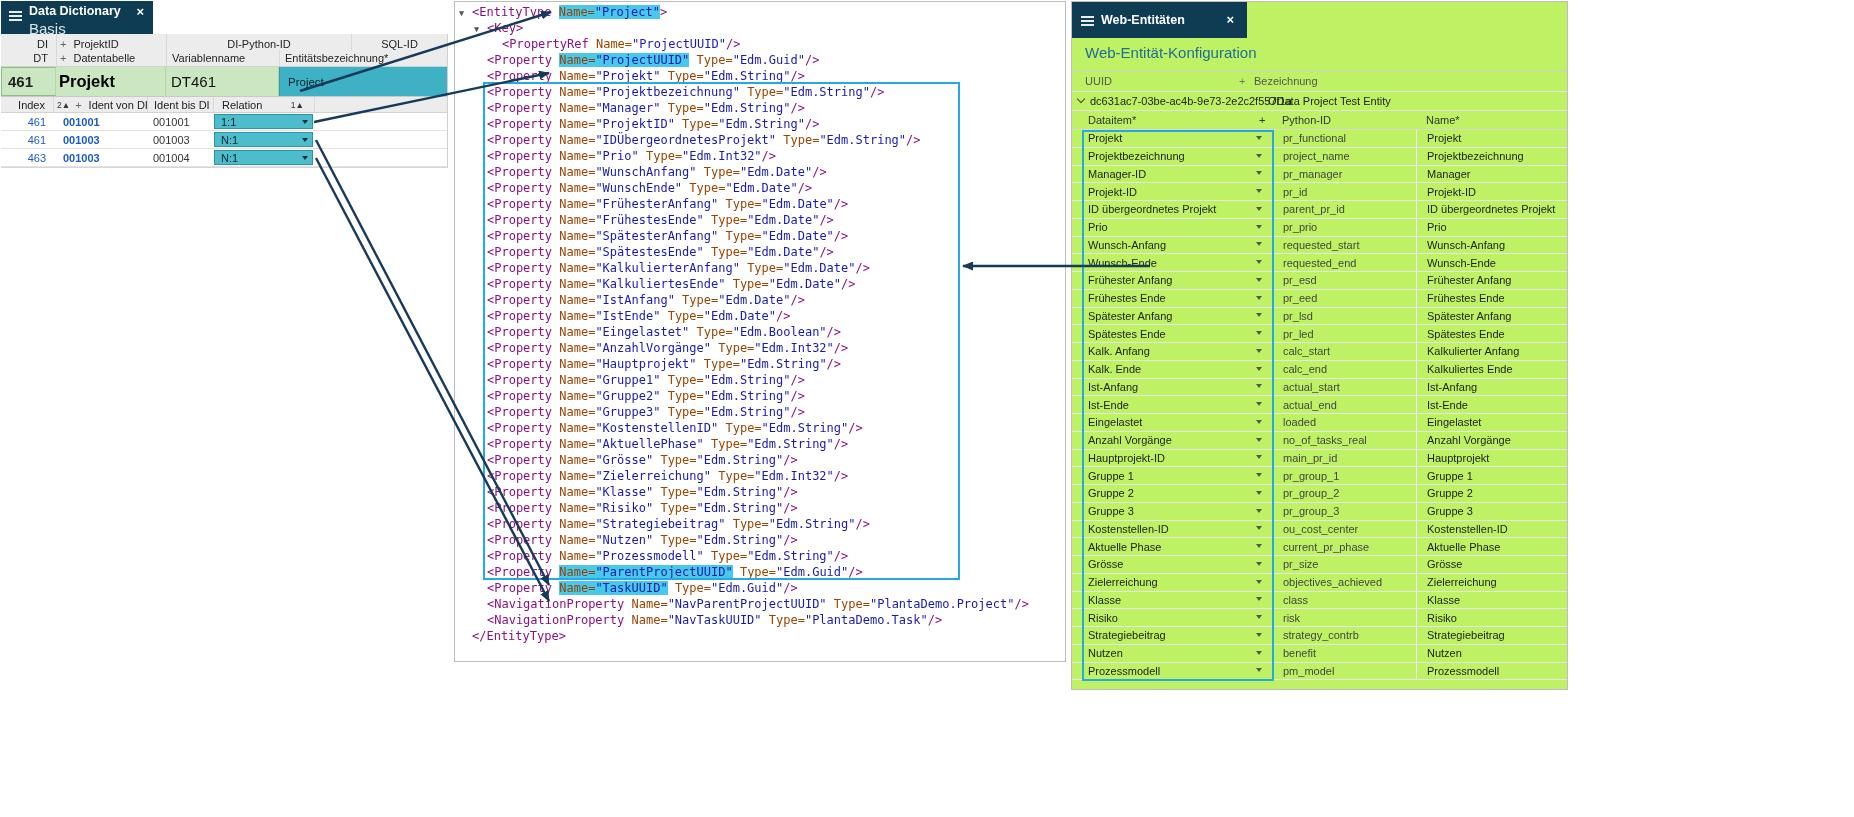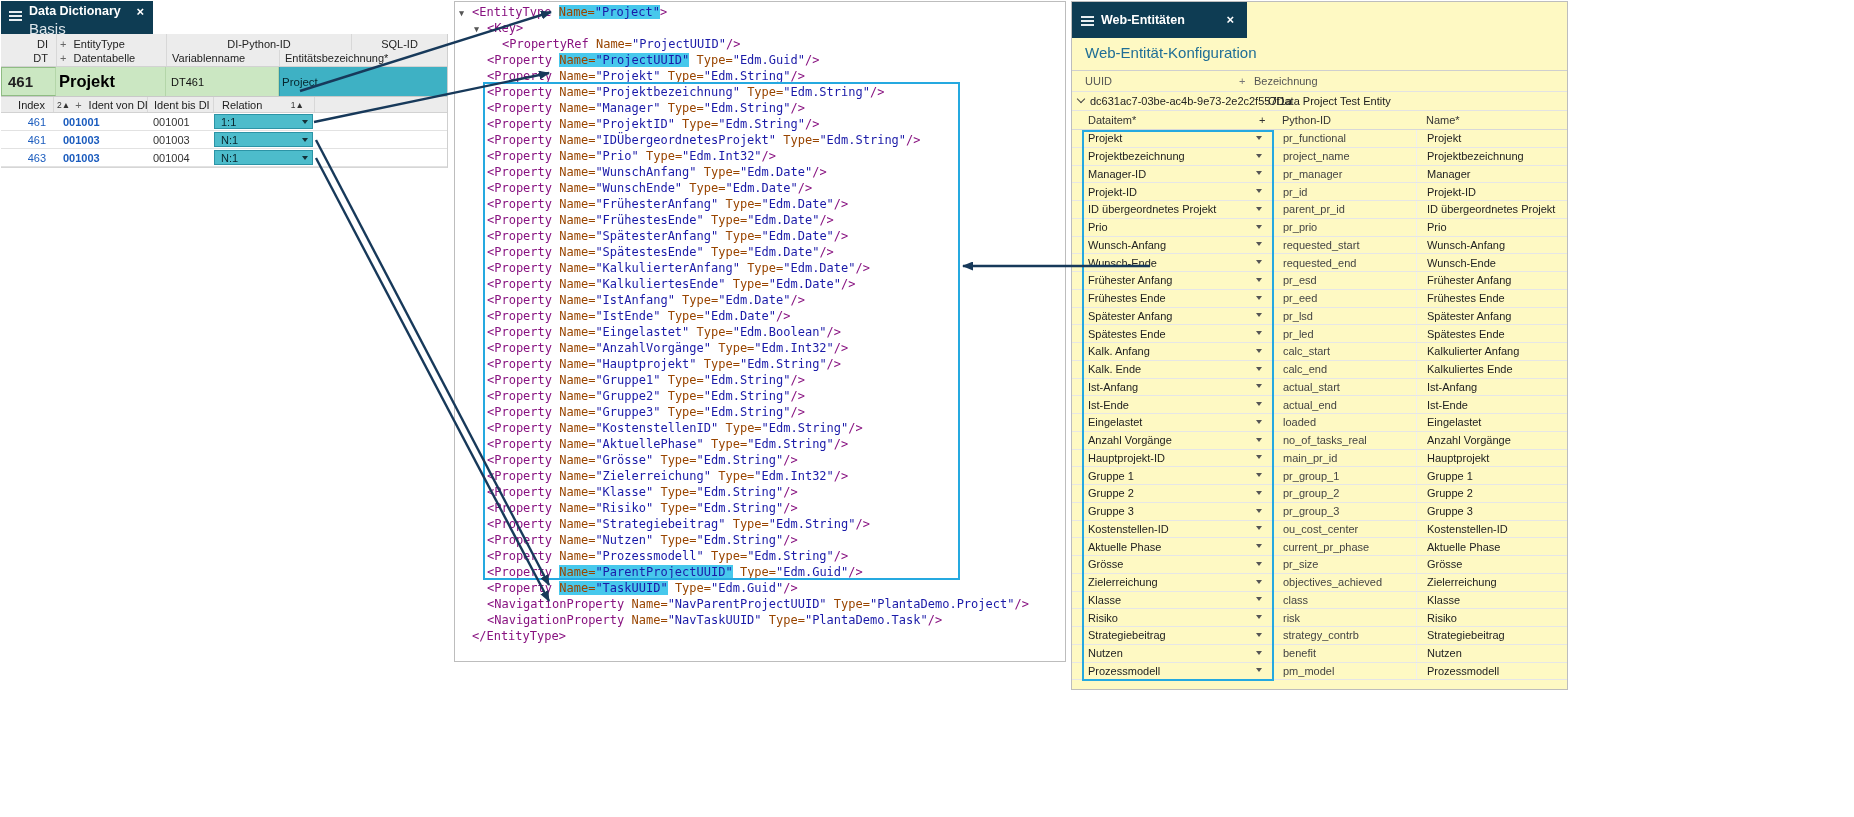--- a/index.html
+++ b/index.html
@@ -40,22 +40,22 @@
   .w52{width:52px}.w94{width:94px}.w66{width:66px}.w101{width:101px}.w133{width:133px}
   .right{justify-content:flex-end;padding-right:8px}
   .center{justify-content:center}
   .padl3{padding-left:3px}.padl5{padding-left:5px}.padl6{padding-left:6px}.padl8{padding-left:8px}
   .plus{color:#666;margin-right:7px;font-size:11px;cursor:pointer}
   .sort{font-size:8.5px;color:#333;margin-right:5px}
   .sort-right{font-size:8.5px;color:#333;margin-left:auto;padding-right:10px}
   #rec .cell{background:#cbe7c2;border-right:1px solid #b4d6a9}
   .rc1{font-size:15px;font-weight:bold;padding-left:6px;border:1px solid #8fbc83}
   .rc2{font-size:16.5px;font-weight:bold;padding-left:3px;color:#000}
-  .rc3{font-size:11px;padding-left:5px;color:#111}
-  #rec .rc4{background:#3eb1c4;border-right:none;border-left:1px solid #2f98aa;font-size:11.5px;padding-left:2px;color:#05262e}
+  .rc3{font-size:15px;padding-left:5px;color:#111}
+  #rec .rc4{background:#3eb1c4;border-right:none;border-left:1px solid #2f98aa;font-size:11.5px;padding-left:8px;color:#05262e}
   .rr1{justify-content:flex-end;padding-right:7px;color:#1b5cbe;cursor:pointer}
   .rr2{padding-left:10px;color:#1b5cbe;font-weight:bold;cursor:pointer}
   .rr3{padding-left:6px;color:#333}
   .rr4{padding:1px 1px 1px 1px}
   .ddl{position:relative;width:99px;height:15px;background:#4dbccb;border:1px solid #2c94a6;display:flex;align-items:center;padding-left:6px;font-size:11px;color:#09262e;cursor:pointer}
   .tri-ico{position:absolute;right:4px;top:50%;margin-top:-2px;width:0;height:0;
            border-left:3.5px solid transparent;border-right:3.5px solid transparent;border-top:4.5px solid #143038}
 
   
   .xml-panel{position:absolute;left:454px;top:1px;width:612px;height:661px;border:1px solid #bdbdbd;background:#fff;z-index:1}
@@ -63,21 +63,21 @@
             font-size:12px;line-height:16px;color:#222}
   .xline{height:16px;white-space:pre}
   .tri{display:inline-block;width:13px;font-size:8.5px;color:#555;cursor:pointer}
   .xtag{color:#881280}
   .xattr{color:#994500}
   .xval{color:#1a1aa8}
   .xhl{background:#47c8ec}
   .prop-box{position:absolute;left:28px;top:80px;width:477px;height:498px;border:2px solid #25a9e0;pointer-events:none;z-index:3}
 
   
-  .we-panel{position:absolute;left:1071px;top:1px;width:497px;height:689px;border:1px solid #bdbdbd;background:#fef9c3}
+  .we-panel{position:absolute;left:1071px;top:1px;width:497px;height:689px;border:1px solid #bdbdbd;background:#bef264}
   .we-heading{position:absolute;left:13px;top:42px;font-size:15px;color:#1f6e96;white-space:nowrap}
   .we-sep{position:absolute;left:0;top:68px;width:100%;border-top:1px solid #cfcfcf}
   .we-uuid-head{position:absolute;left:0;top:69px;width:100%;height:21px;border-bottom:1px solid #e3e3e3}
   .we-uuid-head span,.we-uuid-row span.txt{position:absolute;font-size:11px;white-space:nowrap}
   .uh-uuid{left:13px;top:4px;color:#555}
   .uh-plus{left:167px;top:4px;color:#777;cursor:pointer}
   .uh-bez{left:182px;top:4px;color:#555}
   .we-uuid-row{position:absolute;left:0;top:90px;width:100%;height:19px;border-bottom:1px solid #e3e3e3}
   .expander{position:absolute;left:6px;top:4px;width:6px;height:6px;border-right:1.5px solid #444;border-bottom:1.5px solid #444;transform:rotate(45deg);cursor:pointer}
   .uuid-val{left:18px;top:3px;color:#222}
@@ -114,21 +114,21 @@
       <span class="tb-title">Data Dictionary</span>
       <span class="tb-close">×</span>
       <span class="tb-sub">Basis</span>
     </div>
 
     <div class="dd-body">
       <div class="row hband" id="band1">
         <div class="cell w55 right">DI</div>
         <div class="cell w110 vline padl3">
           <span class="plus">+</span>
-          <span>EntityType</span>
+          <span>ProjektID</span>
         </div>
         <div class="cell w185 vline center">DI-Python-ID</div>
         <div class="cell w96 vline center">SQL-ID</div>
       </div>
 
       <div class="row hband" id="band2">
         <div class="cell w55 right">DT</div>
         <div class="cell w110 vline padl3">
           <span class="plus">+</span>
           <span>Datentabelle</span>

